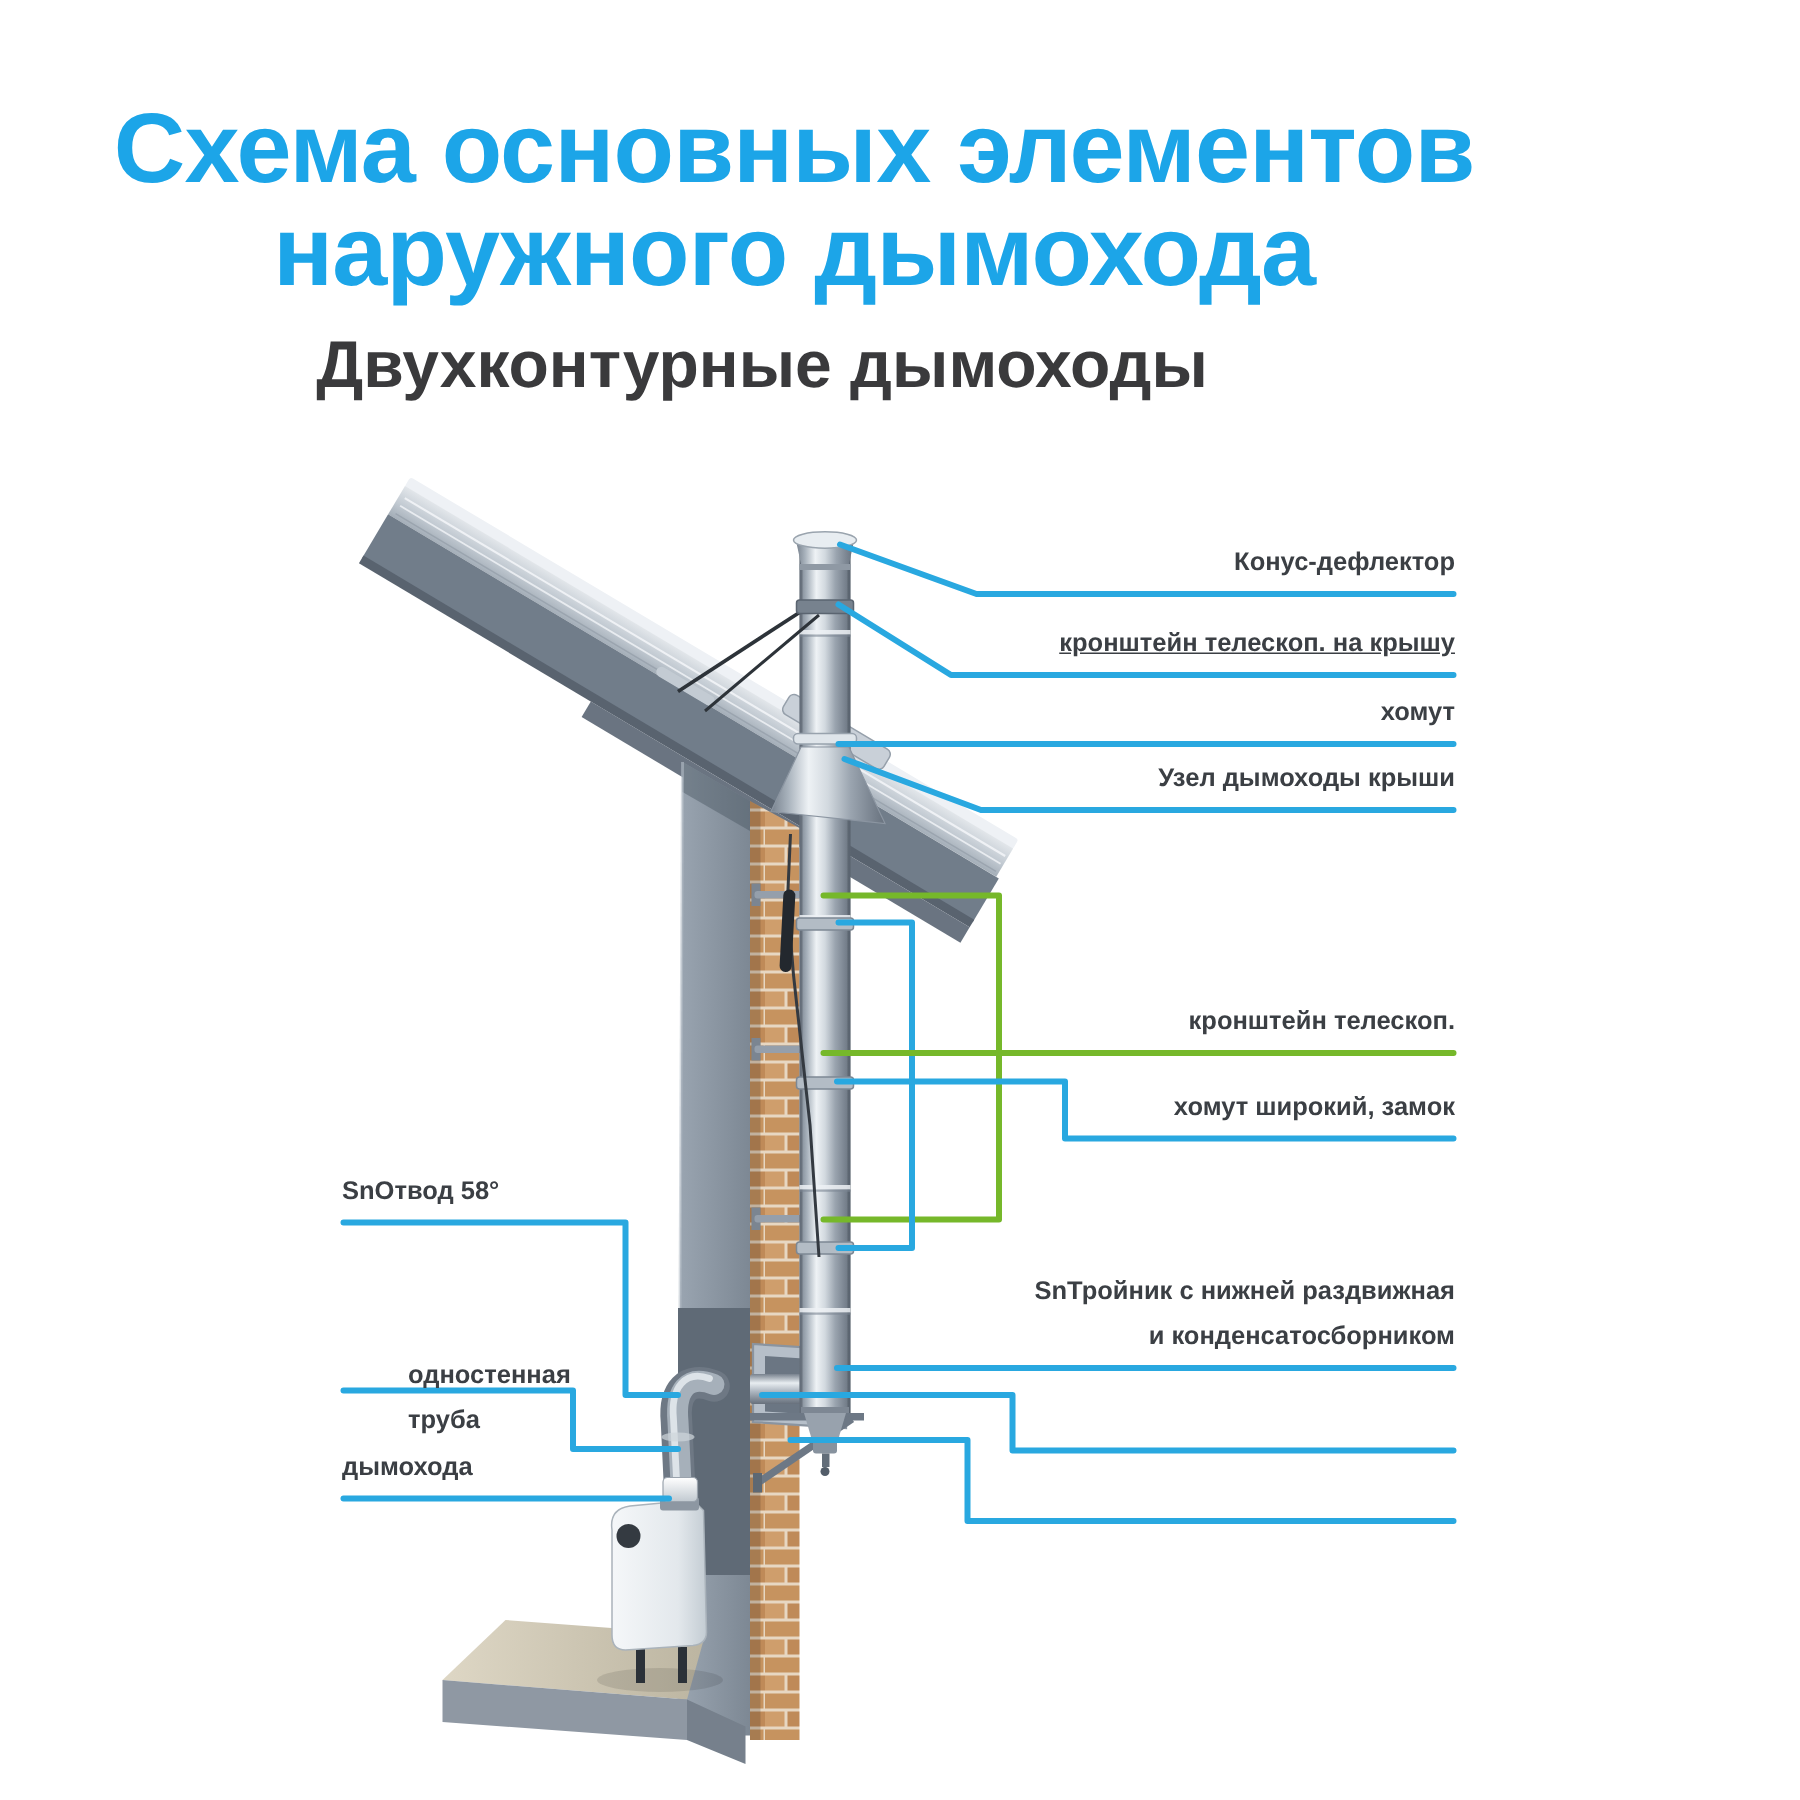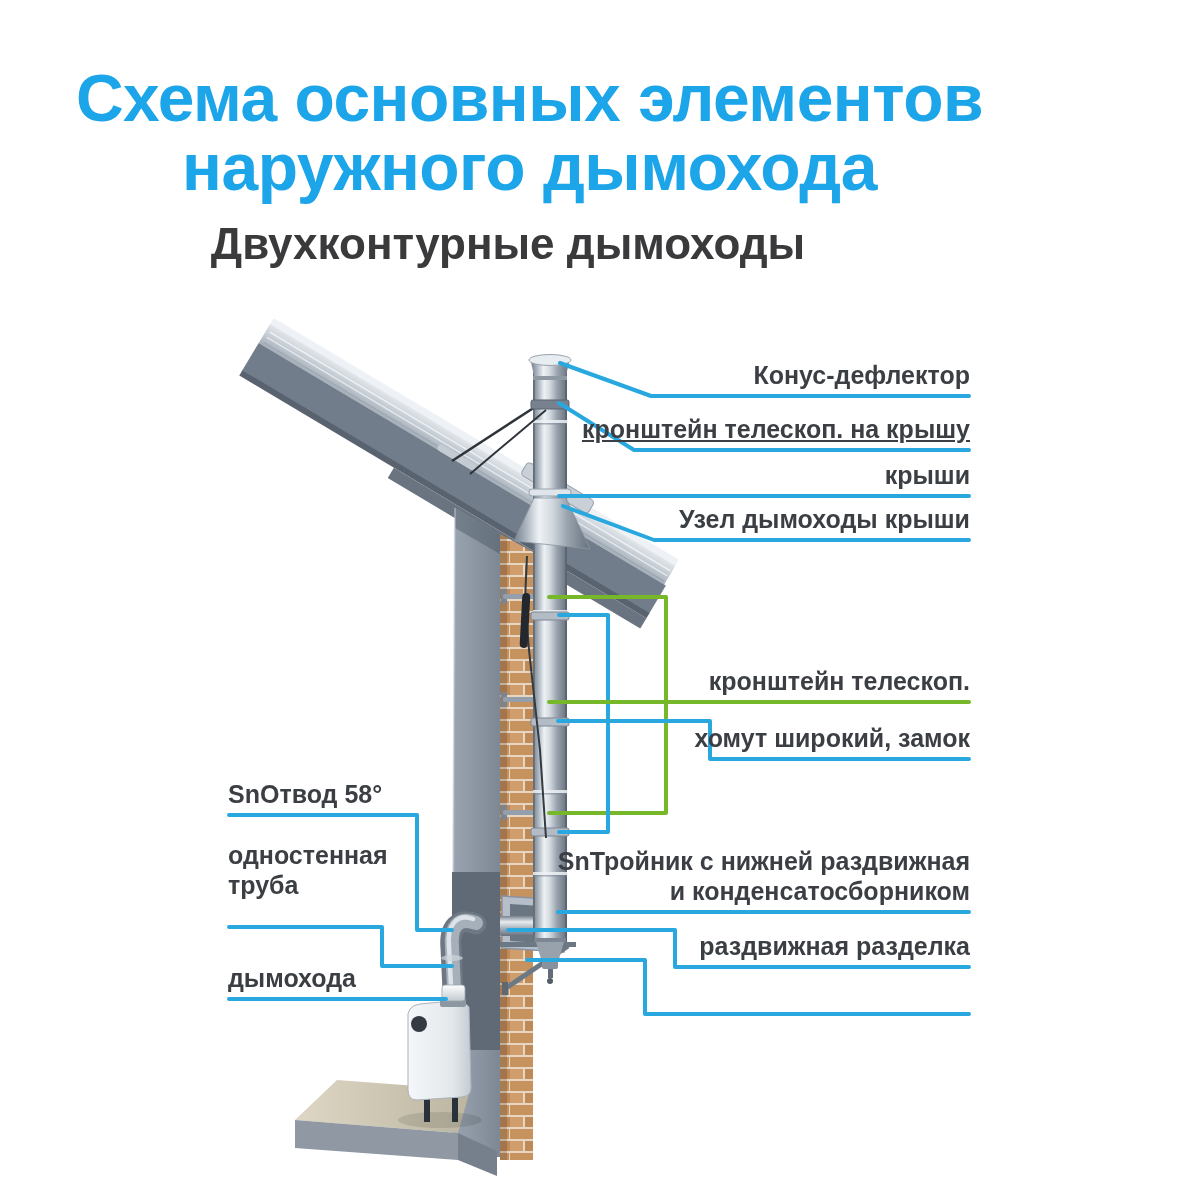--- a/index.html
+++ b/index.html
@@ -4,35 +4,35 @@
 <style>
   html,body{margin:0;padding:0;background:#ffffff;}
   body{width:1200px;height:1200px;position:relative;overflow:hidden;
        font-family:"Liberation Sans","DejaVu Sans",sans-serif;color:#3b3b3d;}
   .stage{position:absolute;inset:0;width:1200px;height:1200px;}
   .title{position:absolute;top:64px;left:0;width:1059px;text-align:center;
          font-size:66px;line-height:1.04;font-weight:800;letter-spacing:-0.5px;
          color:#1ca5e8;white-space:pre-line;}
   .subtitle{position:absolute;top:219px;left:0;width:1016px;text-align:center;
             font-size:44px;font-weight:700;color:#3a3a3c;}
-  .label{position:absolute;font-size:25px;font-weight:700;line-height:30px;
+  .label{position:absolute;font-size:17px;font-weight:700;line-height:30px;
          color:#3b3f44;white-space:pre-line;}
   .label.right{right:230px;text-align:right;}
   .label.left{left:228px;text-align:left;}
   #lbl-konus{top:360px;}
   #lbl-kron-roof{top:414px;text-decoration:underline;}
   #lbl-yubka{top:460px;}
   #lbl-uzel{top:504px;}
   #lbl-kron{top:666px;}
   #lbl-khomut{top:723px;}
   #lbl-troynik{top:846px;}
   #lbl-razdelka{top:931px;}
   #lbl-konsol{top:978px;}
   #lbl-otvod{top:779px;}
-  #lbl-truba{top:840px;}
+  #lbl-truba{top:902px;margin-left:44px;}
   #lbl-adapter{top:963px;}
   svg{display:block;}
 </style>
 </head>
 <body>
 
 <div class="stage">
 
   <svg class="stage" width="1200" height="1200" viewBox="0 0 1200 1200">
     <defs>
@@ -227,25 +227,24 @@
       <path d="M229 999 L446 999" stroke="#29A8E0"></path>
     </g>
   </svg>
 
   <div class="title">Схема основных элементов
 наружного дымохода</div>
   <div class="subtitle">Двухконтурные дымоходы</div>
 
   <div class="label right" id="lbl-konus">Конус-дефлектор</div>
   <div class="label right" id="lbl-kron-roof">кронштейн телескоп. на крышу</div>
-  <div class="label right" id="lbl-yubka">крыши</div>
+  <div class="label right" id="lbl-yubka">хомут</div>
   <div class="label right" id="lbl-uzel">Узел дымоходы крыши</div>
   <div class="label right" id="lbl-khomut">хомут широкий, замок</div>
   <div class="label right" id="lbl-kron">кронштейн телескоп.</div>
   <div class="label right" id="lbl-troynik">SnТройник с нижней раздвижная
 и конденсатосборником</div>
-  <div class="label right" id="lbl-razdelka">раздвижная разделка</div>
 
   <div class="label left" id="lbl-otvod">SnОтвод 58°</div>
   <div class="label left" id="lbl-truba">одностенная
 труба</div>
   <div class="label left" id="lbl-adapter">дымохода</div>
 </div>
 
 </body></html>

